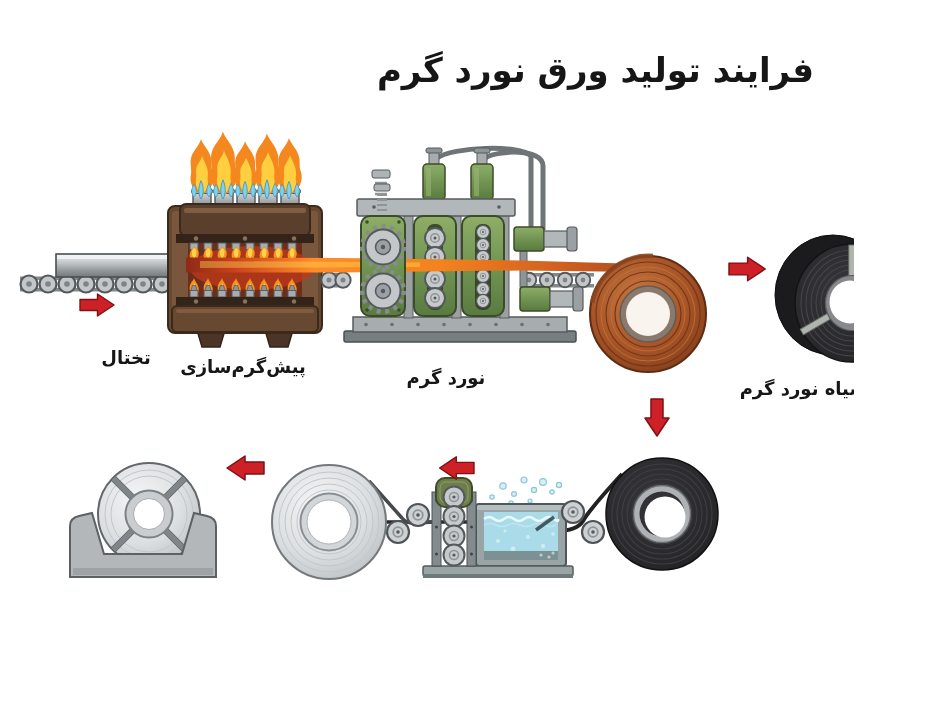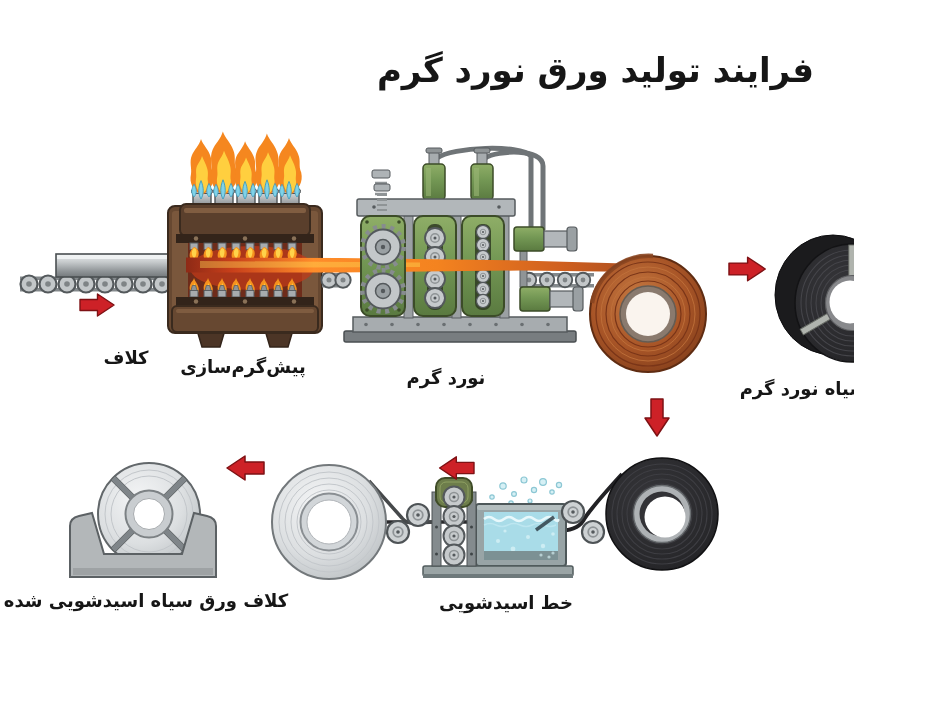--- a/index.html
+++ b/index.html
@@ -493,20 +493,18 @@
           </g>
     </g>
     <circle cx="149" cy="514" r="23.5" fill="#c9cdd0" stroke="#7c8184" stroke-width="2"></circle>
     <circle cx="149" cy="514" r="15.5" fill="#ffffff" stroke="#a7abae" stroke-width="1"></circle>
     <path d="M70,577 L70,526 Q70,518 79,516 L92,513 L104,554 L182,554 L194,513 L207,516 Q216,518 216,526 L216,577 Z" fill="#b3b7b9" stroke="#5c6164" stroke-width="2"></path>
     <rect x="73" y="568" width="140" height="7" fill="#8f9496" opacity="0.6"></rect>
   </g>
 </svg>
 
 <div class="title" dir="rtl">فرایند تولید ورق نورد گرم</div>
-<div class="lbl" style="left:126px;top:347px" dir="rtl">کلاف</div>
+<div class="lbl" style="left:126px;top:347px" dir="rtl">تختال</div>
 <div class="lbl" style="left:243px;top:356px" dir="rtl">پیش‌گرم‌سازی</div>
 <div class="lbl" style="left:446px;top:367px" dir="rtl">نورد گرم</div>
 <div class="lbl" style="left:851px;top:378px" dir="rtl">کلاف ورق سیاه نورد گرم</div>
-<div class="lbl" style="left:146px;top:590px" dir="rtl">کلاف ورق سیاه اسیدشویی شده</div>
-<div class="lbl" style="left:506px;top:592px" dir="rtl">خط اسیدشویی</div>
 
 </div>
 
 </body></html>

